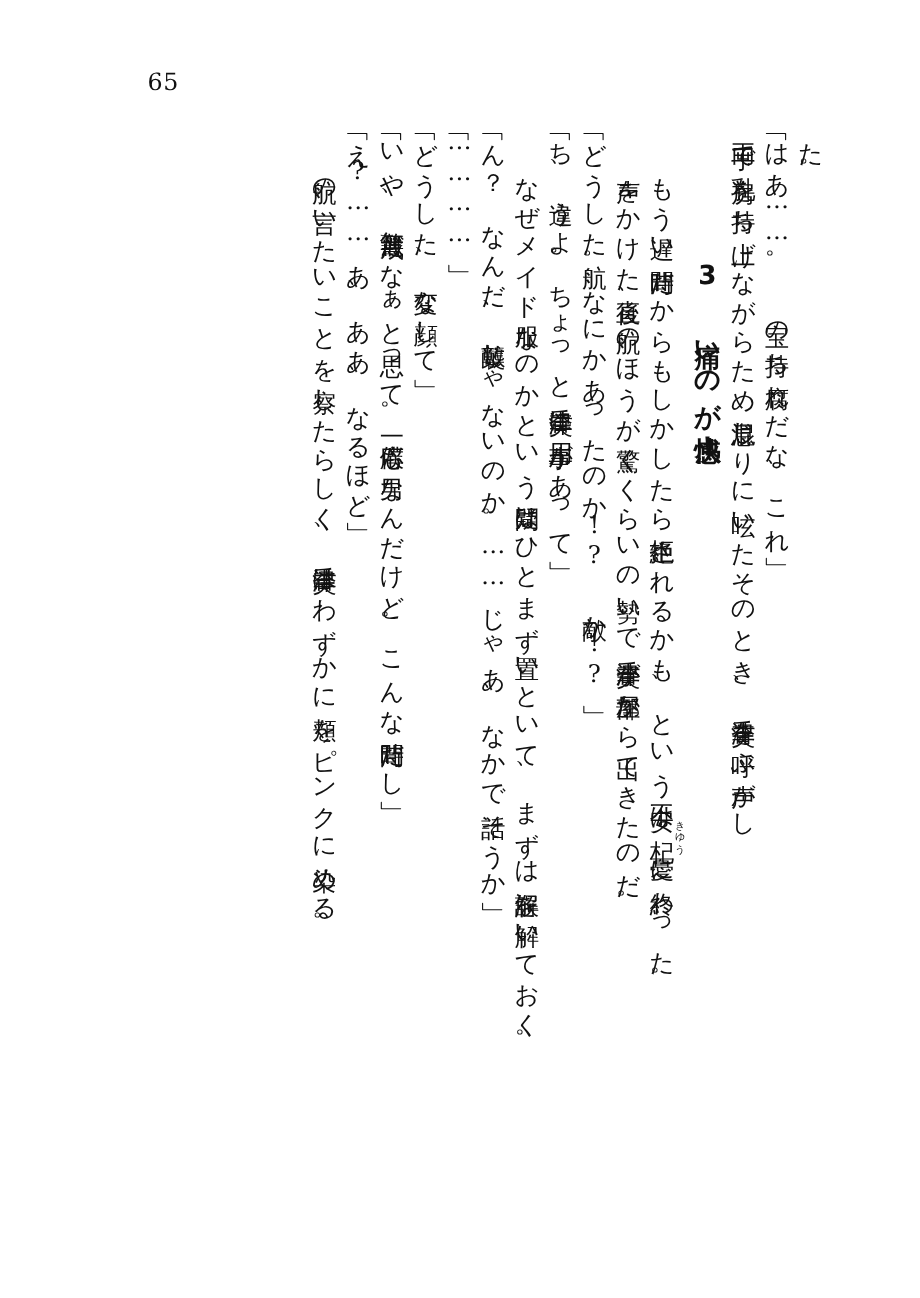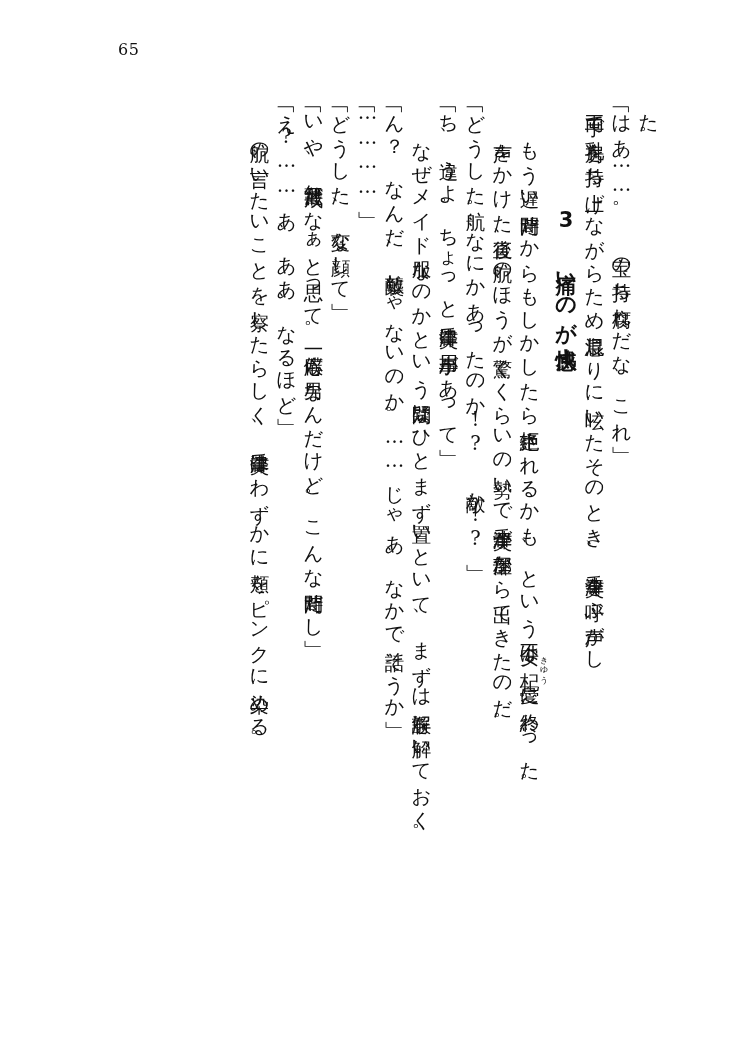--- a/index.html
+++ b/index.html
@@ -21,22 +21,22 @@
     left: 0; top: 0;
     width: 736px;
     height: 1038px;
     background: #ffffff;
   }
 
   
   #page-number {
     position: absolute;
     left: 118px;
-    top: 40px;
-    font-size: 16px;
+    top: 55px;
+    font-size: 19px;
     font-family: "DejaVu Serif", serif;
     letter-spacing: 0.5px;
     color: #111;
   }
 
   
   #text-block {
     position: absolute;
     right: 78px;
     top: 100px;

